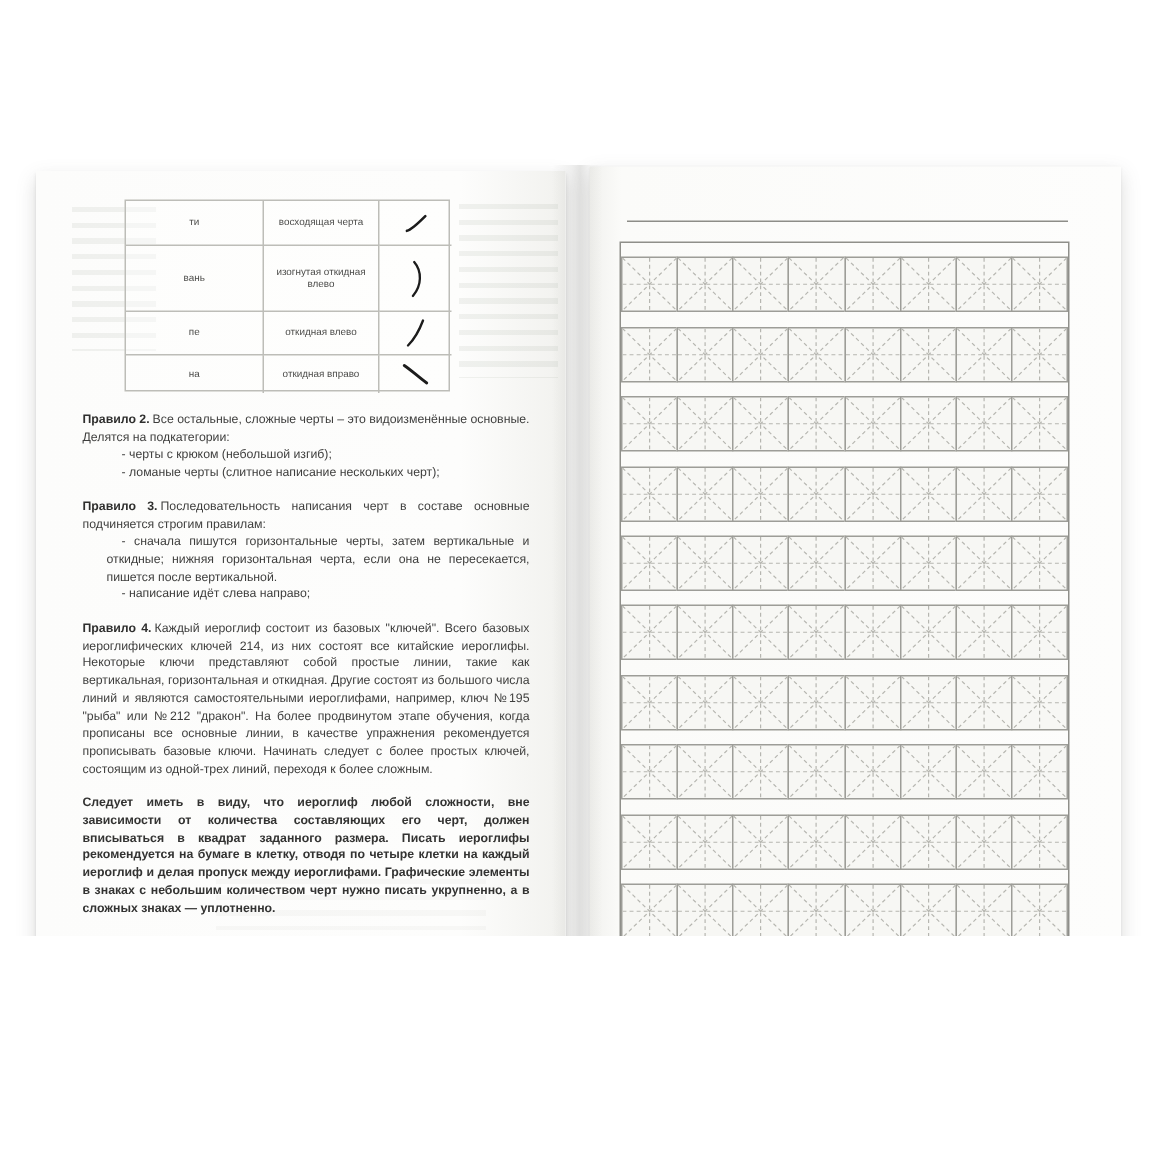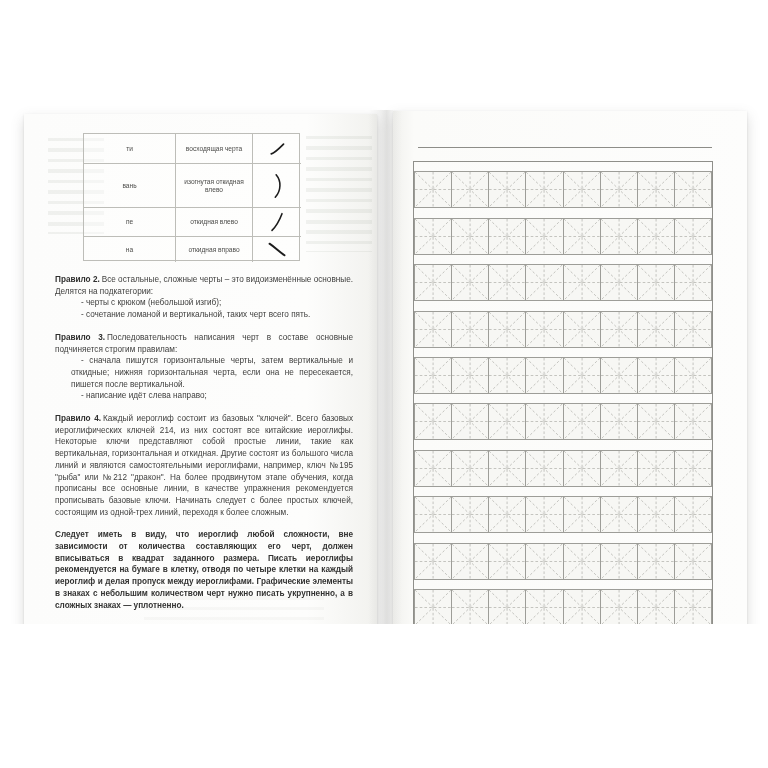--- a/index.html
+++ b/index.html
@@ -106,21 +106,21 @@
               <path d="M3 3 C9 7 14 12 21 17" fill="none" stroke="#1c1c1c" stroke-width="2.3" stroke-linecap="round"></path>
             </svg>
         </span>
       </div>
     </div>
 
     <div class="rules-column">
       <div class="para">
         <b>Правило 2.</b><span>Все остальные, сложные черты – это видоизменённые основные. Делятся на подкатегории:</span>
         <div class="bullet">- черты с крюком (небольшой изгиб);</div>
-        <div class="bullet">- сочетание ломаной и вертикальной, таких черт всего пять.</div>
+        <div class="bullet">- ломаные черты (слитное написание нескольких черт);</div>
       </div>
 
       <div class="para">
         <b>Правило 3.</b><span>Последовательность написания черт в составе основные подчиняется строгим правилам:</span>
         <div class="bullet">- сначала пишутся горизонтальные черты, затем вертикальные и откидные; нижняя горизонтальная черта, если она не пересекается, пишется после вертикальной.</div>
         <div class="bullet">- написание идёт слева направо;</div>
       </div>
 
       <div class="para">
         <b>Правило 4.</b><span>Каждый иероглиф состоит из базовых "ключей". Всего базовых иероглифических ключей 214, из них состоят все китайские иероглифы. Некоторые ключи представляют собой простые линии, такие как вертикальная, горизонтальная и откидная. Другие состоят из большого числа линий и являются самостоятельными иероглифами, например, ключ №195 "рыба" или №212 "дракон". На более продвинутом этапе обучения, когда прописаны все основные линии, в качестве упражнения рекомендуется прописывать базовые ключи. Начинать следует с более простых ключей, состоящим из одной-трех линий, переходя к более сложным.</span>

